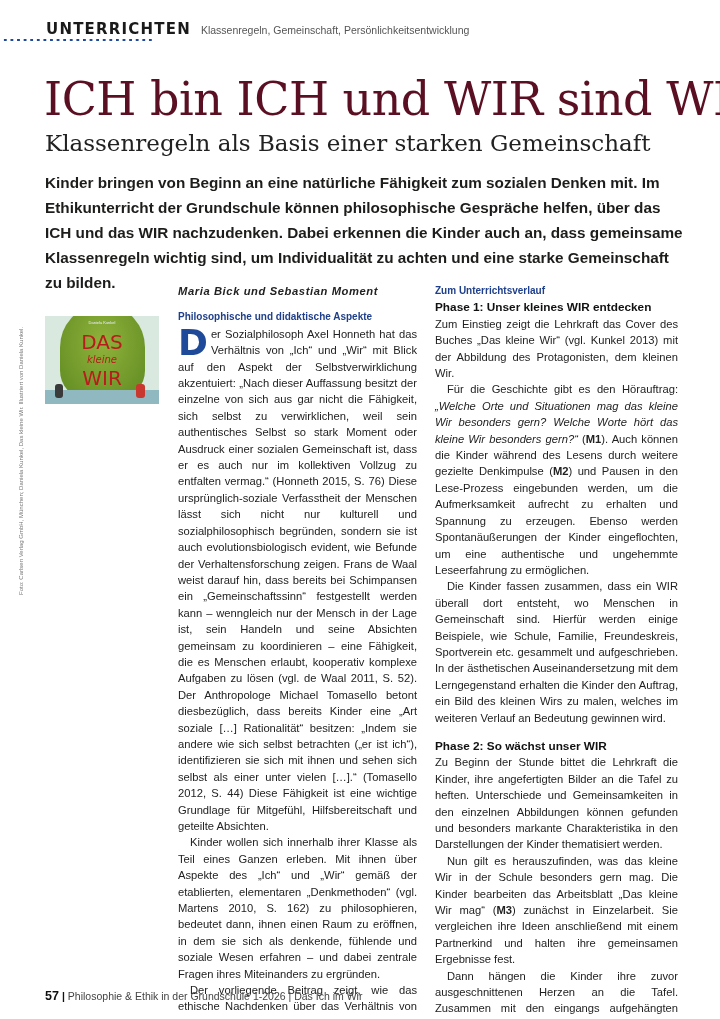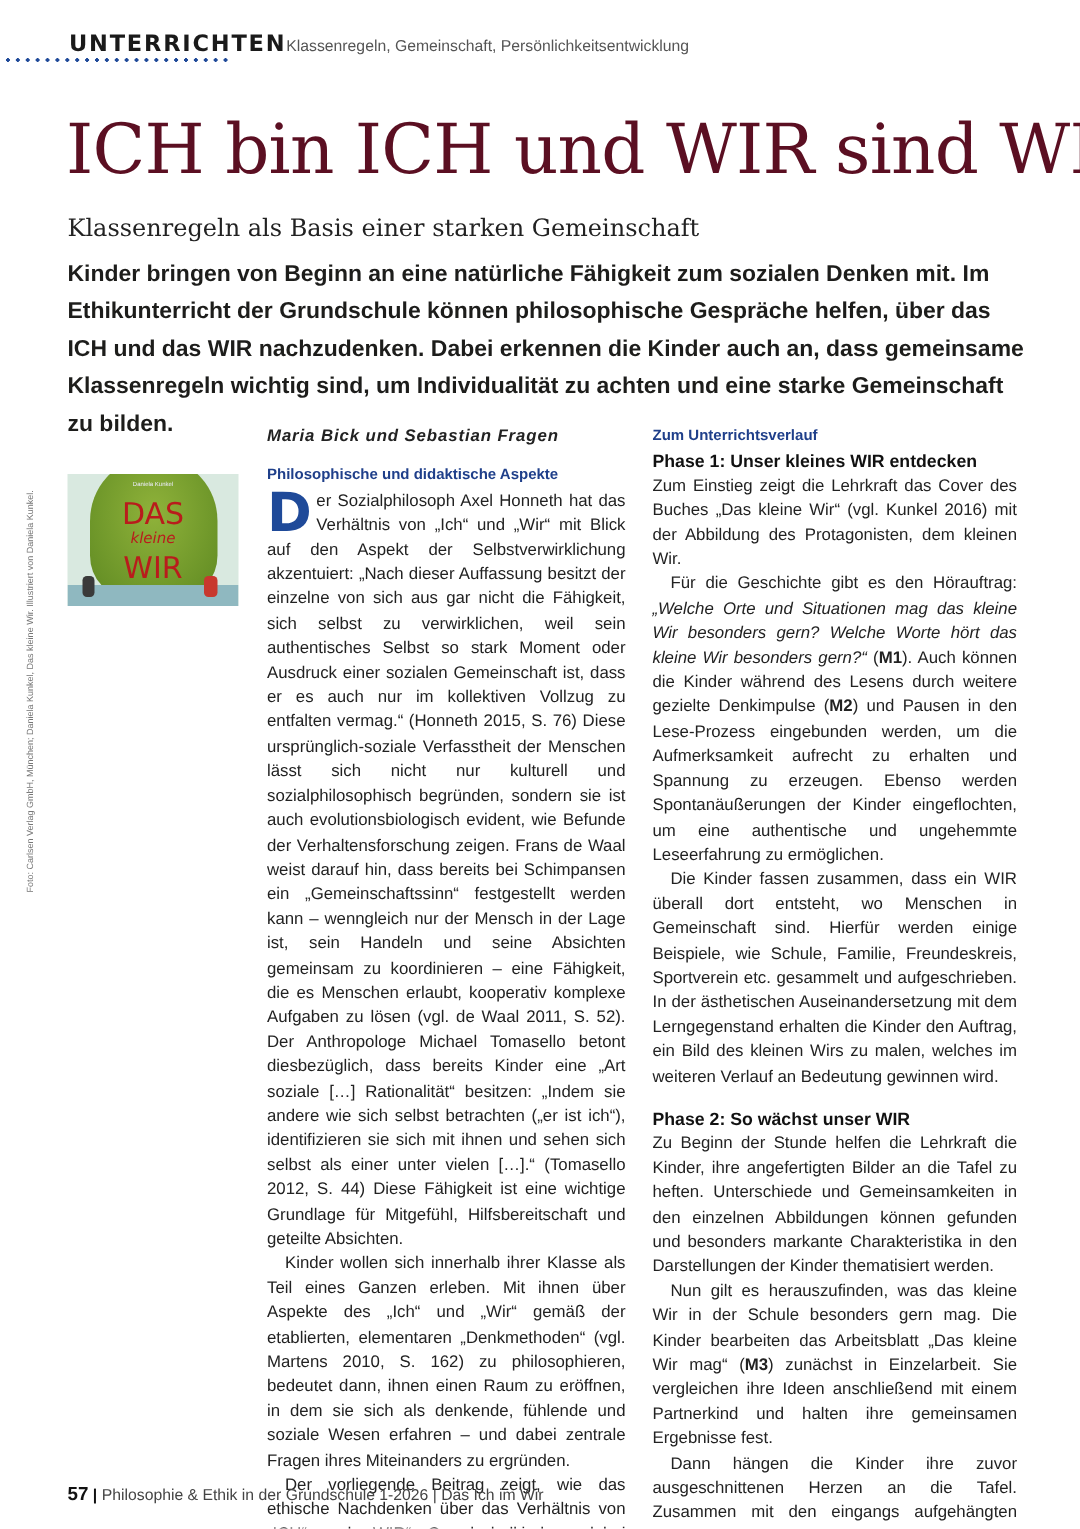--- a/index.html
+++ b/index.html
@@ -1,26 +1,26 @@
 <!DOCTYPE html>
 <html><head>
 <meta charset="utf-8">
 <style>
   html, body { margin:0; padding:0; background:#ffffff; }
   body { width:720px; height:1019px; position:relative; overflow:hidden; font-family:"Liberation Sans", sans-serif; color:#1d1d1b; }
   .header { position:absolute; left:46px; top:20px; display:flex; align-items:baseline;justify-content:flex-end; }
   .kicker { font-family:"DejaVu Sans", sans-serif; font-weight:bold; font-size:15px; letter-spacing:1.2px; color:#1a1a1a; }
-  .topics { font-family:"Liberation Sans", sans-serif; font-size:10.5px; color:#555; }
+  .topics { font-family:"Liberation Sans", sans-serif; font-size:10.5px; color:#555; margin-left:10px; }
   .dots { position:absolute; left:2px; top:38px; width:152px; height:4px;
           background-image:radial-gradient(circle, #1f4a99 1.2px, transparent 1.4px);
           background-size:6.6px 4px; background-repeat:repeat-x; }
   .title { position:absolute; left:44px; top:72px; font-family:"DejaVu Serif", serif; font-size:46px; color:#5b0f22; letter-spacing:-0.5px; white-space:nowrap; }
   .title b { font-weight:normal; }
   .title .light { font-weight:normal; }
-  .subtitle { position:absolute; left:45px; top:142px; font-family:"DejaVu Serif", serif; font-size:16px; color:#222; }
+  .subtitle { position:absolute; left:45px; top:130px; font-family:"DejaVu Serif", serif; font-size:23px; color:#222; }
   .lead { position:absolute; left:45px; top:170px; width:640px; font-family:"Liberation Sans", sans-serif; font-weight:bold; font-size:15.3px; line-height:25px; color:#1d1d1b; }
   .credit { position:absolute; left:18px; top:305px; height:290px; width:20px; }
   .credit span { position:absolute; left:0; top:290px; transform-origin:0 0; transform:rotate(-90deg); font-size:6px; color:#777; white-space:nowrap; }
   .cover { position:absolute; left:45px; top:316px; width:114px; height:88px; background:#d9e9e0; overflow:hidden; }
   .cover .blob { position:absolute; left:15px; top:-10px; width:85px; height:92px; background:radial-gradient(ellipse at 50% 40%, #8fb23a, #5f8a22); border-radius:45% 45% 30% 30%; }
   .cover .floor { position:absolute; left:0; bottom:0; width:100%; height:14px; background:#8fb8c0; }
   .cover .t { position:absolute; left:0; width:100%; text-align:center; color:#b91c1c; font-family:"DejaVu Sans", sans-serif; }
   .cover .t1 { top:14px; font-size:20px; }
   .cover .t2 { top:38px; font-size:10px; font-style:italic; }
   .cover .t3 { top:50px; font-size:20px; }
@@ -66,37 +66,37 @@
   <div class="floor"></div>
   <div class="author">Daniela Kunkel</div>
   <div class="t t1">DAS</div>
   <div class="t t2">kleine</div>
   <div class="t t3">WIR</div>
   <div class="kid1"></div>
   <div class="kid2"></div>
 </div>
 
 <div class="col colL">
-  <p class="authors">Maria Bick und Sebastian Fragen</p>
+  <p class="authors">Maria Bick und Sebastian Moment</p>
   <p class="h2">Philosophische und didaktische Aspekte</p>
   <p><span class="dropcap">D</span><span>er Sozialphilosoph Axel Honneth hat das Verhältnis von „Ich“ und „Wir“ mit Blick auf den Aspekt der Selbstverwirklichung akzentuiert: „Nach dieser Auffassung besitzt der einzelne von sich aus gar nicht die Fähigkeit, sich selbst zu verwirklichen, weil sein authentisches Selbst so stark Moment oder Ausdruck einer sozialen Gemeinschaft ist, dass er es auch nur im kollektiven Vollzug zu entfalten vermag.“ (Honneth 2015, S. 76) Diese ursprünglich-soziale Verfasstheit der Menschen lässt sich nicht nur kulturell und sozialphilosophisch begründen, sondern sie ist auch evolutionsbiologisch evident, wie Befunde der Verhaltensforschung zeigen. Frans de Waal weist darauf hin, dass bereits bei Schimpansen ein „Gemeinschaftssinn“ festgestellt werden kann – wenngleich nur der Mensch in der Lage ist, sein Handeln und seine Absichten gemeinsam zu koordinieren – eine Fähigkeit, die es Menschen erlaubt, kooperativ komplexe Aufgaben zu lösen (vgl. de Waal 2011, S. 52). Der Anthropologe Michael Tomasello betont diesbezüglich, dass bereits Kinder eine „Art soziale […] Rationalität“ besitzen: „Indem sie andere wie sich selbst betrachten („er ist ich“), identifizieren sie sich mit ihnen und sehen sich selbst als einer unter vielen […].“ (Tomasello 2012, S. 44) Diese Fähigkeit ist eine wichtige Grundlage für Mitgefühl, Hilfsbereitschaft und geteilte Absichten.</span></p>
   <p class="indent">Kinder wollen sich innerhalb ihrer Klasse als Teil eines Ganzen erleben. Mit ihnen über Aspekte des „Ich“ und „Wir“ gemäß der etablierten, elementaren „Denkmethoden“ (vgl. Martens 2010, S. 162) zu philosophieren, bedeutet dann, ihnen einen Raum zu eröffnen, in dem sie sich als denkende, fühlende und soziale Wesen erfahren – und dabei zentrale Fragen ihres Miteinanders zu ergründen.</p>
   <p class="indent">Der vorliegende Beitrag zeigt, wie das ethische Nachdenken über das Verhältnis von „ICH“ und „WIR“ Grundschulkindern dabei helfen kann, Verantwortung füreinander zu übernehmen, andere zu respektieren und gemeinsam Lösungen zu finden. Diese Fähigkeiten sind für eine gute Klassengemeinschaft unverzichtbar. Daher eignet sich diese Unterrichtsreihe nicht nur für den Ethikunterricht, sondern auch für den Klassenrat.</p>
 </div>
 
 <div class="col colR">
   <p class="h2">Zum Unterrichtsverlauf</p>
 
   <p class="h3">Phase 1: Unser kleines WIR entdecken</p>
-  <p>Zum Einstieg zeigt die Lehrkraft das Cover des Buches „Das kleine Wir“ (vgl. Kunkel 2016) mit der Abbildung des Protagonisten, dem kleinen Wir.</p>
+  <p>Zum Einstieg zeigt die Lehrkraft das Cover des Buches „Das kleine Wir“ (vgl. Kunkel 2013) mit der Abbildung des Protagonisten, dem kleinen Wir.</p>
   <p class="indent"><span>Für die Geschichte gibt es den Hörauftrag: </span><i>„Welche Orte und Situationen mag das kleine Wir besonders gern? Welche Worte hört das kleine Wir besonders gern?“</i><span> (</span><b>M1</b><span>). Auch können die Kinder während des Lesens durch weitere gezielte Denkimpulse (</span><b>M2</b><span>) und Pausen in den Lese-Prozess eingebunden werden, um die Aufmerksamkeit aufrecht zu erhalten und Spannung zu erzeugen. Ebenso werden Spontanäußerungen der Kinder eingeflochten, um eine authentische und ungehemmte Leseerfahrung zu ermöglichen.</span></p>
   <p class="indent" style="margin-bottom:12px;">Die Kinder fassen zusammen, dass ein WIR überall dort entsteht, wo Menschen in Gemeinschaft sind. Hierfür werden einige Beispiele, wie Schule, Familie, Freundeskreis, Sportverein etc. gesammelt und aufgeschrieben. In der ästhetischen Auseinandersetzung mit dem Lerngegenstand erhalten die Kinder den Auftrag, ein Bild des kleinen Wirs zu malen, welches im weiteren Verlauf an Bedeutung gewinnen wird.</p>
 
   <p class="h3">Phase 2: So wächst unser WIR</p>
-  <p>Zu Beginn der Stunde helfen die Lehrkraft die Kinder, ihre angefertigten Bilder an die Tafel zu heften. Unterschiede und Gemeinsamkeiten in den einzelnen Abbildungen können gefunden und besonders markante Charakteristika in den Darstellungen der Kinder thematisiert werden.</p>
+  <p>Zu Beginn der Stunde bittet die Lehrkraft die Kinder, ihre angefertigten Bilder an die Tafel zu heften. Unterschiede und Gemeinsamkeiten in den einzelnen Abbildungen können gefunden und besonders markante Charakteristika in den Darstellungen der Kinder thematisiert werden.</p>
   <p class="indent"><span>Nun gilt es herauszufinden, was das kleine Wir in der Schule besonders gern mag. Die Kinder bearbeiten das Arbeitsblatt „Das kleine Wir mag“ (</span><b>M3</b><span>) zunächst in Einzelarbeit. Sie vergleichen ihre Ideen anschließend mit einem Partnerkind und halten ihre gemeinsamen Ergebnisse fest.</span></p>
   <p class="indent" style="margin-bottom:12px;">Dann hängen die Kinder ihre zuvor ausgeschnittenen Herzen an die Tafel. Zusammen mit den eingangs aufgehängten Bildern entsteht ein Tafelbild, welches zum Nachdenken über und zum Besprechen des gemeinsamen Ergebnisses einlädt.</p>
 
 </div>
 
 <div class="footer">
   <span class="pg">57</span><span class="bar">|</span><span>Philosophie &amp; Ethik in der Grundschule 1-2026 | Das Ich im Wir</span>
 </div>
 
 </body></html>

